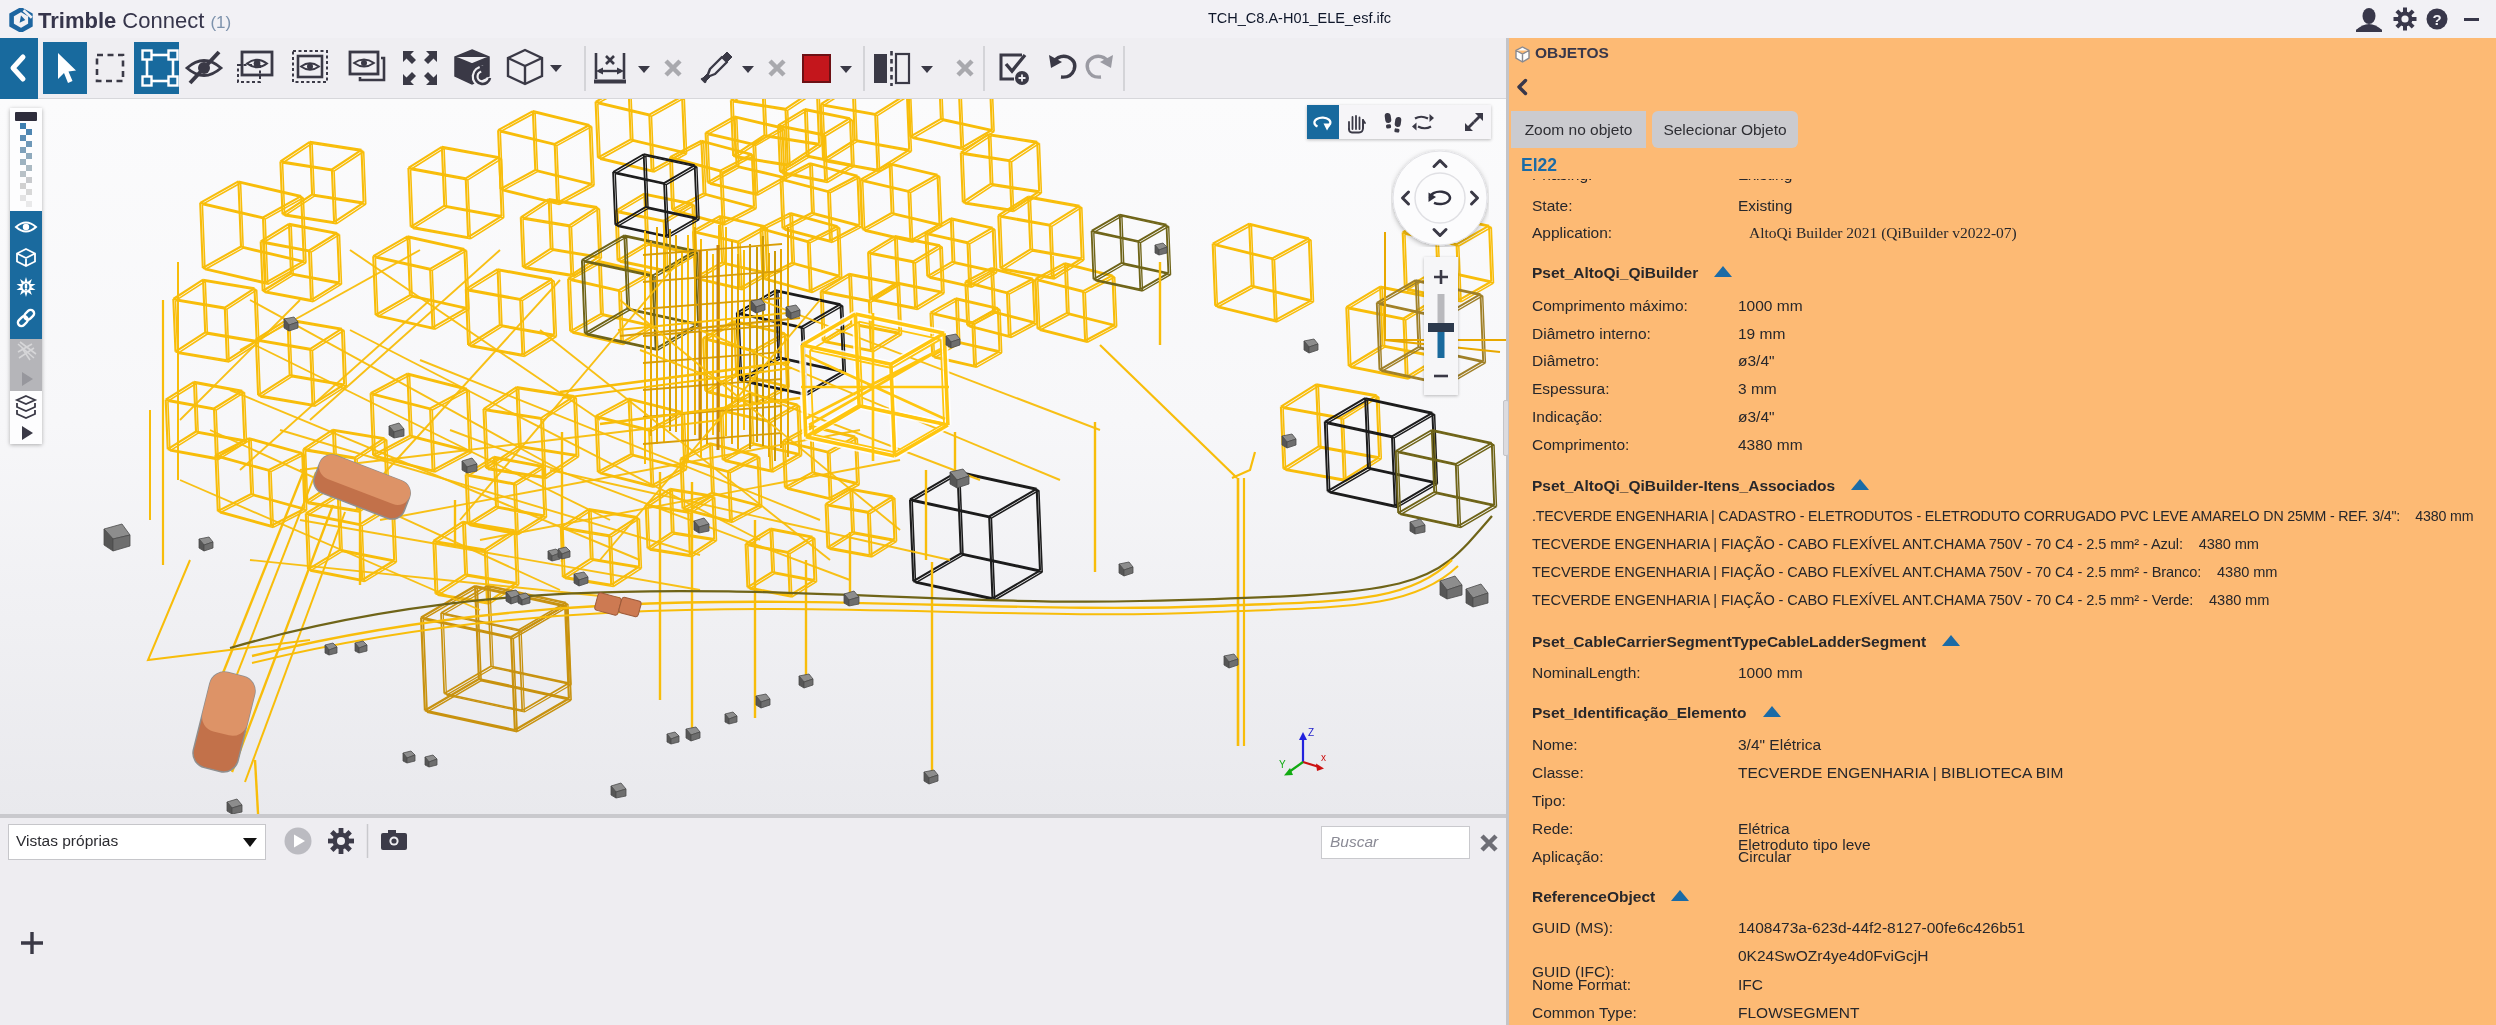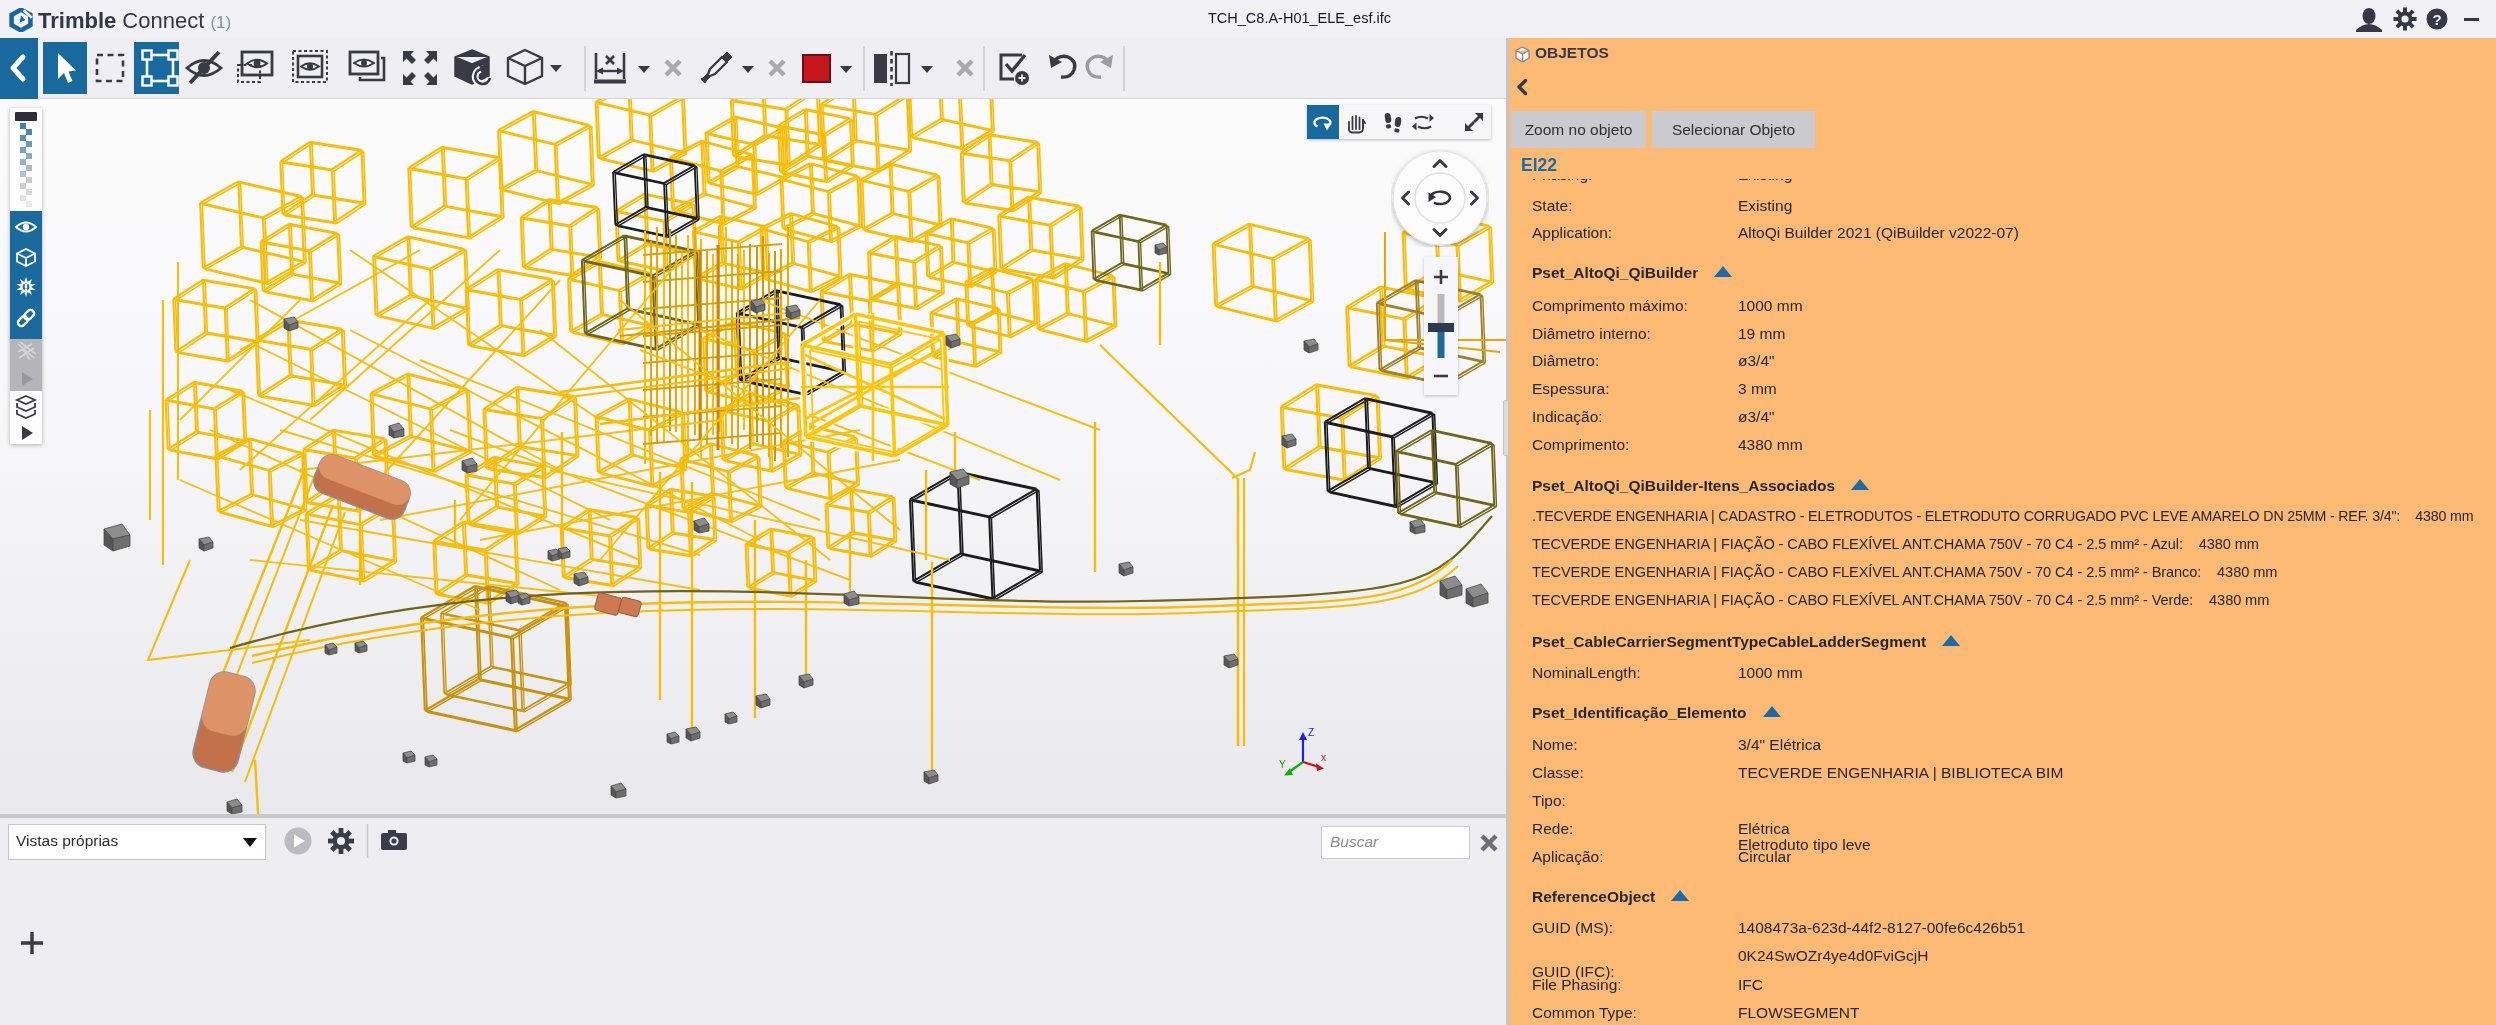--- a/index.html
+++ b/index.html
@@ -759,30 +759,30 @@
 <svg class="abs" style="left:5px;top:8px;" width="17" height="17" viewBox="0 0 17 17">
  <g fill="none" stroke="#8a8a90" stroke-width="1.4">
   <path d="M8.5 1 L15 4.5 L15 12 L8.5 16 L2 12 L2 4.5 Z M2 4.5 L8.5 8 L15 4.5 M8.5 8 L8.5 16" fill="#fdfdfd"></path>
  </g>
 </svg>
 <div class="abs" style="left:26px;top:6px;font-size:15.5px;font-weight:bold;color:#38374a;">OBJETOS</div>
 <svg class="abs" style="left:4px;top:39px;" width="18" height="20" viewBox="0 0 18 20">
  <polyline points="12.5,3.5 6,10 12.5,16.5" fill="none" stroke="#38374a" stroke-width="3.4" stroke-linecap="round" stroke-linejoin="round"></polyline>
 </svg>
 <div class="abs" style="left:2px;top:73px;width:135px;height:37px;background:#cbcbcf;color:#2e2e33;text-align:center;line-height:37px;">Zoom no objeto</div>
-<div class="abs" style="left:143px;top:73px;width:163px;height:37px;background:#cbcbcf;color:#2e2e33;text-align:center;line-height:37px;">Selecionar Objeto</div>
+<div class="abs" style="left:143px;top:73px;width:146px;height:37px;background:#cbcbcf;color:#2e2e33;text-align:center;line-height:37px;border-radius:6px;">Selecionar Objeto</div>
 <div class="abs" style="left:12px;top:117px;font-size:17.5px;font-weight:bold;color:#1b6ba6;">El22</div>
 <div class="abs" style="left:0;top:141px;width:987px;height:8px;overflow:hidden;">
   <div class="abs" style="left:23px;top:-13px;">Phasing:</div>
   <div class="abs" style="left:229px;top:-13px;">Existing</div>
 </div>
 <div class="abs" style="left:23px;top:159px;white-space:nowrap;">State:</div>
 <div class="abs" style="left:229px;top:159px;white-space:nowrap;">Existing</div>
 <div class="abs" style="left:23px;top:186px;white-space:nowrap;">Application:</div>
-<div class="abs" style="left:229px;top:186px;white-space:nowrap;">AltoQi Builder 2021 (QiBuilder v2022-07)</div>
+<div class="abs" style="left:240px;top:186px;white-space:nowrap;font-family:Liberation Serif, serif;">AltoQi Builder 2021 (QiBuilder v2022-07)</div>
 <div class="abs" style="left:23px;top:226px;font-weight:bold;white-space:nowrap;">Pset_AltoQi_QiBuilder<span style="display:inline-block;width:0;height:0;border-left:9px solid transparent;border-right:9px solid transparent;border-bottom:11px solid #1b6ba6;margin-left:16px;vertical-align:1px;"></span></div>
 <div class="abs" style="left:23px;top:259px;white-space:nowrap;">Comprimento máximo:</div>
 <div class="abs" style="left:229px;top:259px;white-space:nowrap;">1000 mm</div>
 <div class="abs" style="left:23px;top:287px;white-space:nowrap;">Diâmetro interno:</div>
 <div class="abs" style="left:229px;top:287px;white-space:nowrap;">19 mm</div>
 <div class="abs" style="left:23px;top:314px;white-space:nowrap;">Diâmetro:</div>
 <div class="abs" style="left:229px;top:314px;white-space:nowrap;">ø3/4"</div>
 <div class="abs" style="left:23px;top:342px;white-space:nowrap;">Espessura:</div>
 <div class="abs" style="left:229px;top:342px;white-space:nowrap;">3 mm</div>
 <div class="abs" style="left:23px;top:370px;white-space:nowrap;">Indicação:</div>
@@ -806,17 +806,17 @@
 <div class="abs" style="left:229px;top:798px;white-space:nowrap;">Eletroduto tipo leve</div>
 <div class="abs" style="left:23px;top:782px;white-space:nowrap;">Rede:</div>
 <div class="abs" style="left:229px;top:782px;white-space:nowrap;">Elétrica</div>
 <div class="abs" style="left:23px;top:810px;white-space:nowrap;">Aplicação:</div>
 <div class="abs" style="left:229px;top:810px;white-space:nowrap;">Circular</div>
 <div class="abs" style="left:23px;top:850px;font-weight:bold;white-space:nowrap;">ReferenceObject<span style="display:inline-block;width:0;height:0;border-left:9px solid transparent;border-right:9px solid transparent;border-bottom:11px solid #1b6ba6;margin-left:16px;vertical-align:1px;"></span></div>
 <div class="abs" style="left:23px;top:881px;white-space:nowrap;">GUID (MS):</div>
 <div class="abs" style="left:229px;top:881px;white-space:nowrap;">1408473a-623d-44f2-8127-00fe6c426b51</div>
 <div class="abs" style="left:23px;top:909px;white-space:nowrap;margin-top:16px;">GUID (IFC):</div>
 <div class="abs" style="left:229px;top:909px;white-space:nowrap;">0K24SwOZr4ye4d0FviGcjH</div>
-<div class="abs" style="left:23px;top:938px;white-space:nowrap;">File Phasing:</div>
+<div class="abs" style="left:23px;top:938px;white-space:nowrap;">Nome Format:</div>
 <div class="abs" style="left:229px;top:938px;white-space:nowrap;">IFC</div>
 <div class="abs" style="left:23px;top:966px;white-space:nowrap;">Common Type:</div>
 <div class="abs" style="left:229px;top:966px;white-space:nowrap;">FLOWSEGMENT</div>
 </div>
 
 </body></html>

